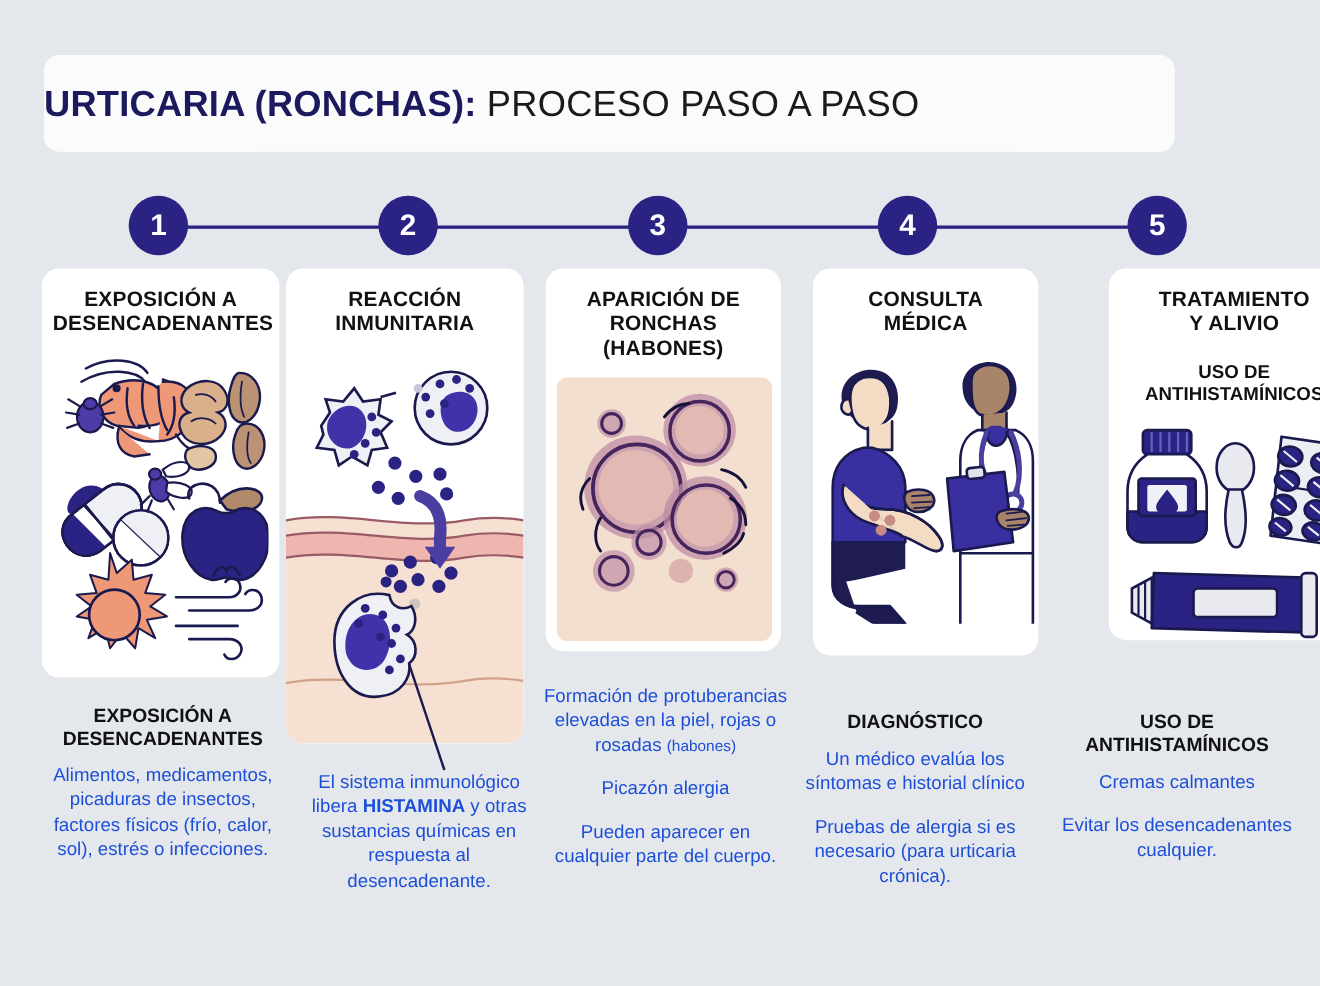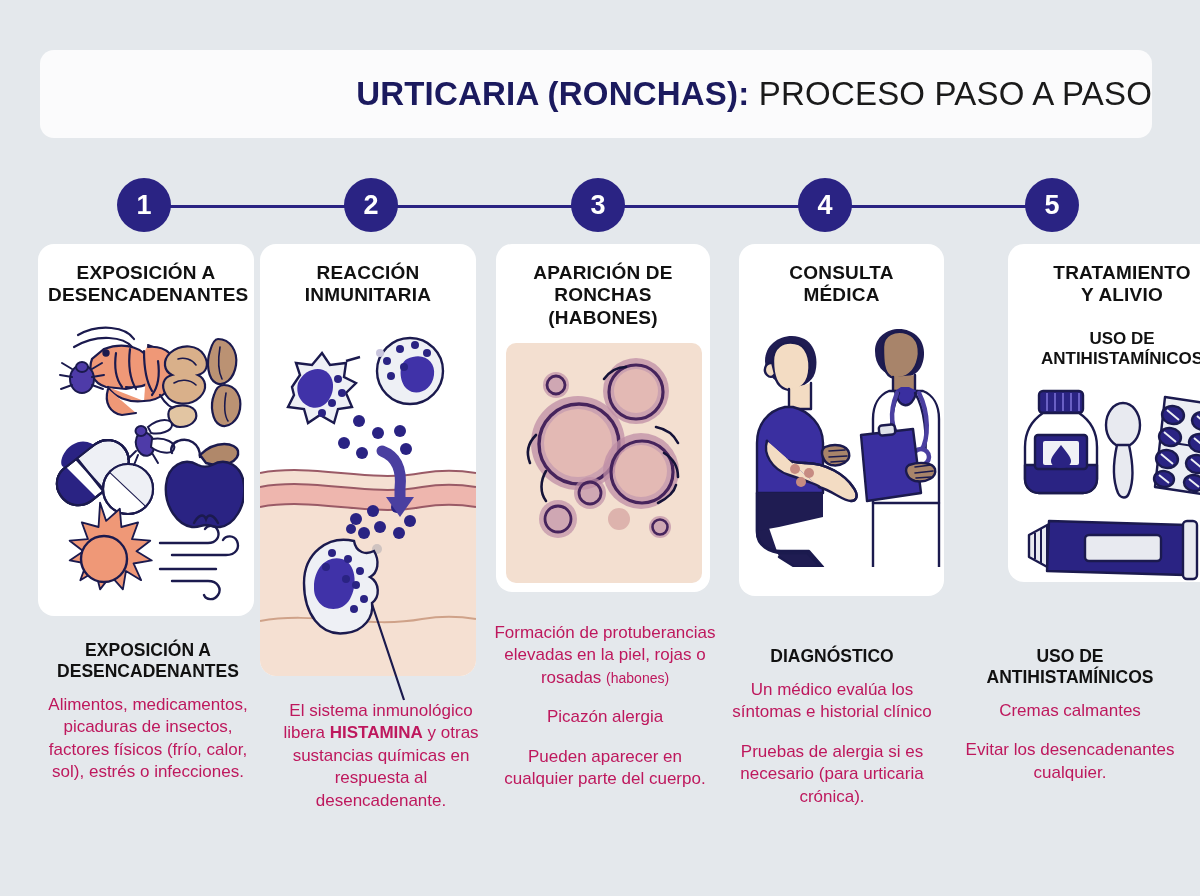--- a/index.html
+++ b/index.html
@@ -7,24 +7,24 @@
     width: 1200px; height: 896px;
     background: #e4e8ec;
     font-family: "Liberation Sans", sans-serif;
     overflow: hidden;
   }
   .page { position: relative; width: 1200px; height: 896px; }
 
   
   .title-bar {
     position: absolute; left: 40px; top: 50px;
-    width: 1112px; height: 88px;
+    width: 1028px; height: 88px;
     background: #fbfbfc;
     border-radius: 14px;
-    display: flex; align-items: center; justify-content: flex-end;
+    display: flex; align-items: center; justify-content: flex-start;
   }
   .title-text {
     font-size: 33px; letter-spacing: .2px; white-space: nowrap;
   }
   .title-strong { font-weight: bold; color: #1b1a5e; }
   .title-rest { font-weight: normal; color: #1a1a1a; }
 
   
   .timeline { position: absolute; left: 0; top: 178px; width: 1200px; height: 56px; }
   .tl-line {
@@ -72,21 +72,21 @@
 
   .art { position: relative; width: 100%; }
 
   
   .caption { text-align: center; padding: 0 2px; }
   .cap-head {
     font-weight: bold; color: #111111; font-size: 17.5px;
     line-height: 1.2; margin-bottom: 12px;
   }
   .cap-body {
-    color: #be185d; font-size: 17px; line-height: 1.32;
+    color: #1d4ed8; font-size: 17px; line-height: 1.32;
   }
   .cap-body + .cap-body { margin-top: 17px; }
   .cap-body b { font-weight: bold; text-align: center; }
   .small { font-size: 14px; }
 
   .cap-1 { position: absolute; left: 38px; top: 640px; width: 220px; }
   .cap-2 { position: absolute; left: 268px; top: 700px; width: 226px; }
   .cap-3 { position: absolute; left: 492px; top: 622px; width: 226px; }
   .cap-4 { position: absolute; left: 718px; top: 646px; width: 228px; }
   .cap-5 { position: absolute; left: 952px; top: 646px; width: 236px; }

